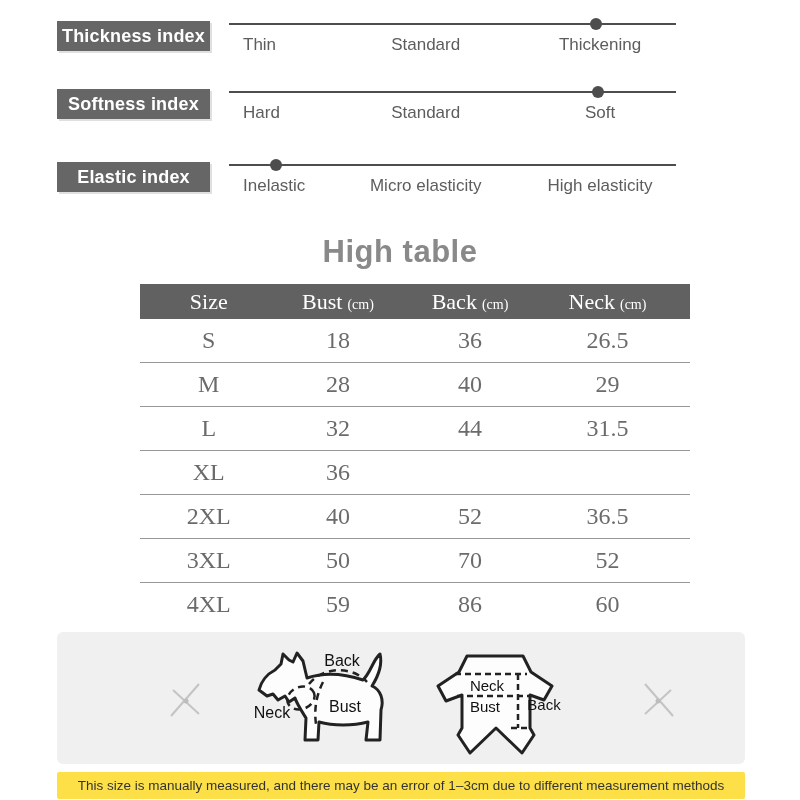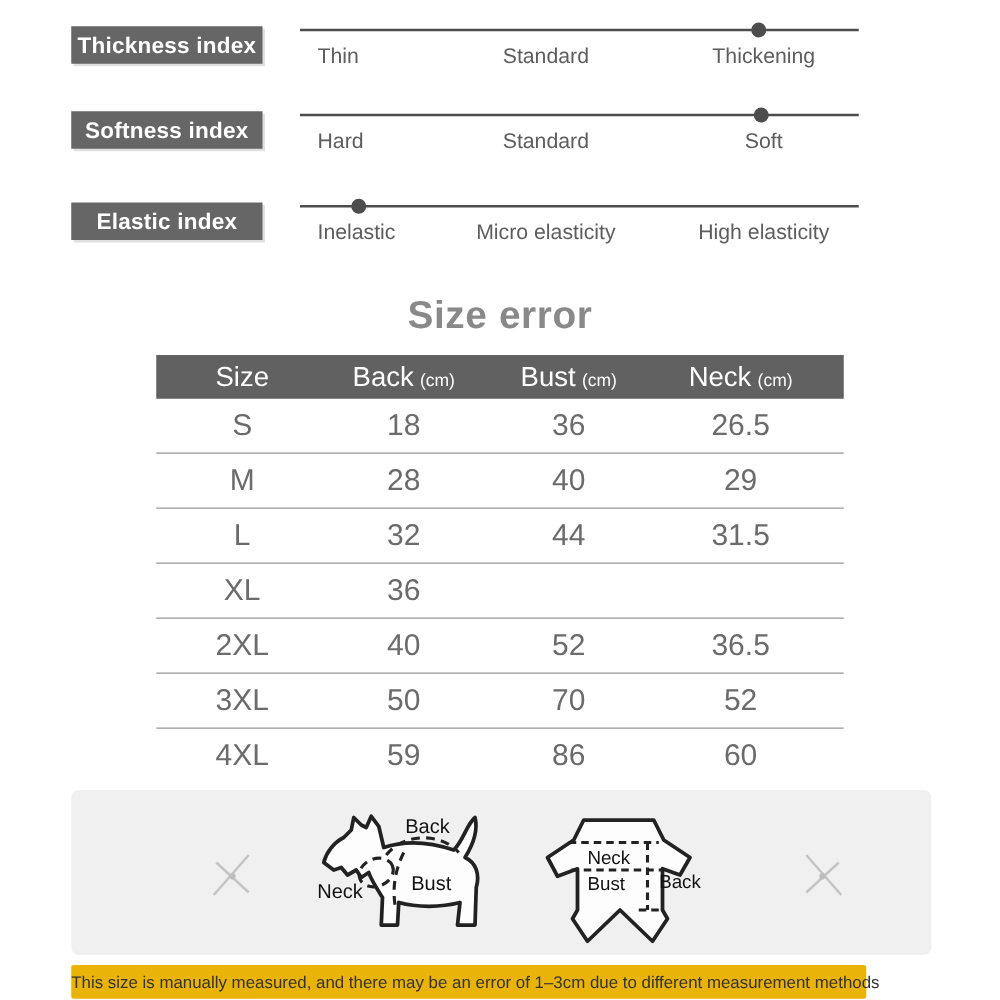--- a/index.html
+++ b/index.html
@@ -5,54 +5,54 @@
   html,body{margin:0;padding:0;background:#fff;}
   .page{position:relative;width:800px;height:800px;background:#ffffff;
         font-family:"Liberation Sans",sans-serif;overflow:hidden;}
 
   
   .idx-row{position:absolute;left:57px;width:688px;height:64px;}
   .idx-badge{position:absolute;left:0;top:0;width:153px;height:30px;
              background:#666666;color:#ffffff;font-size:18px;font-weight:bold;
              text-align:center;line-height:30px;letter-spacing:.2px;
              box-shadow:2px 2px 0 rgba(0,0,0,.12);margin-top:12px;}
-  .slider{position:absolute;left:183px;top:0;width:447px;height:60px;}
+  .slider{position:absolute;left:172px;top:0;width:447px;height:60px;}
   .slider .line{position:absolute;left:0;right:0;top:14px;height:2px;background:#4d4d4d;}
   .slider .dot{position:absolute;top:9px;width:12px;height:12px;border-radius:50%;
                background:#4d4d4d;transform:translateX(-50%);}
   .slider .lv{position:absolute;top:26px;font-size:17px;color:#5d5d5d;white-space:nowrap;}
   .lv0{left:14px;}
   .lv1{left:44%;transform:translateX(-50%);}
   .lv2{left:83%;transform:translateX(-50%);}
 
   
   .tbl-title{position:absolute;left:0;top:234px;width:100%;text-align:center;
              font-size:31px;font-weight:bold;color:#898989;letter-spacing:.5px;}
-  .tbl{position:absolute;left:125px;top:284px;width:550px;}
+  .tbl{position:absolute;left:140px;top:284px;width:550px;font-family:Liberation Serif, serif;}
   .tgrid{display:grid;grid-template-columns:25% 22% 26% 24%;}
   .thead{background:#616161;color:#ffffff;height:35px;line-height:35px;}
   .thead .cell{text-align:center;font-size:22px;font-weight:500;white-space:nowrap;}
   .thead .unit{font-size:14px;margin-left:5px;}
   .trow{height:43px;line-height:43px;color:#6b6b6b;font-size:24px;}
   .trow .cell{text-align:center;}
   .trow.sep{border-bottom:1px solid #979797;}
 
   
   .diagram{position:absolute;left:57px;top:632px;width:688px;height:132px;
            background:#f0f0f0;border-radius:6px;}
   .mark{position:absolute;width:40px;height:40px;top:48px;}
   .mark-left{left:108px;}
   .mark-right{left:582px;}
   .dog-svg{position:absolute;left:188px;top:2px;}
   .garment-svg{position:absolute;left:368px;top:8px;}
   .sketch-label{font-family:"Liberation Sans",sans-serif;fill:#111111;}
 
   
-  .disclaimer{position:absolute;left:57px;top:772px;width:636px;height:27px;
-              background:#eab308;color:#333333;font-size:13.5px;line-height:27px;
+  .disclaimer{position:absolute;left:57px;top:772px;width:688px;height:27px;
+              background:#fde047;color:#333333;font-size:13.5px;line-height:27px;
               text-align:center;border-radius:2px;white-space:nowrap;}
 </style>
 </head>
 <body>
 
 <div class="page">
 
   <div class="idx-row" style="top:9px">
     <div class="idx-badge">Thickness index</div>
     <div class="slider">
@@ -79,27 +79,27 @@
     <div class="idx-badge">Elastic index</div>
     <div class="slider">
       <div class="line"></div>
       <div class="dot" style="left: 10.5%;"></div>
       <span class="lv lv0">Inelastic</span>
       <span class="lv lv1">Micro elasticity</span>
       <span class="lv lv2">High elasticity</span>
     </div>
   </div>
 
-  <div class="tbl-title">Size error</div>
+  <div class="tbl-title">High table</div>
 
   <div class="tbl">
     <div class="tgrid thead">
       <div class="cell"><span>Size</span></div>
+      <div class="cell"><span>Bust</span><span class="unit">(cm)</span></div>
       <div class="cell"><span>Back</span><span class="unit">(cm)</span></div>
-      <div class="cell"><span>Bust</span><span class="unit">(cm)</span></div>
       <div class="cell"><span>Neck</span><span class="unit">(cm)</span></div>
     </div>
 
     <div class="tgrid trow sep">
       <div class="cell">S</div>
       <div class="cell">18</div>
       <div class="cell">36</div>
       <div class="cell">26.5</div>
     </div>
     <div class="tgrid trow sep">

